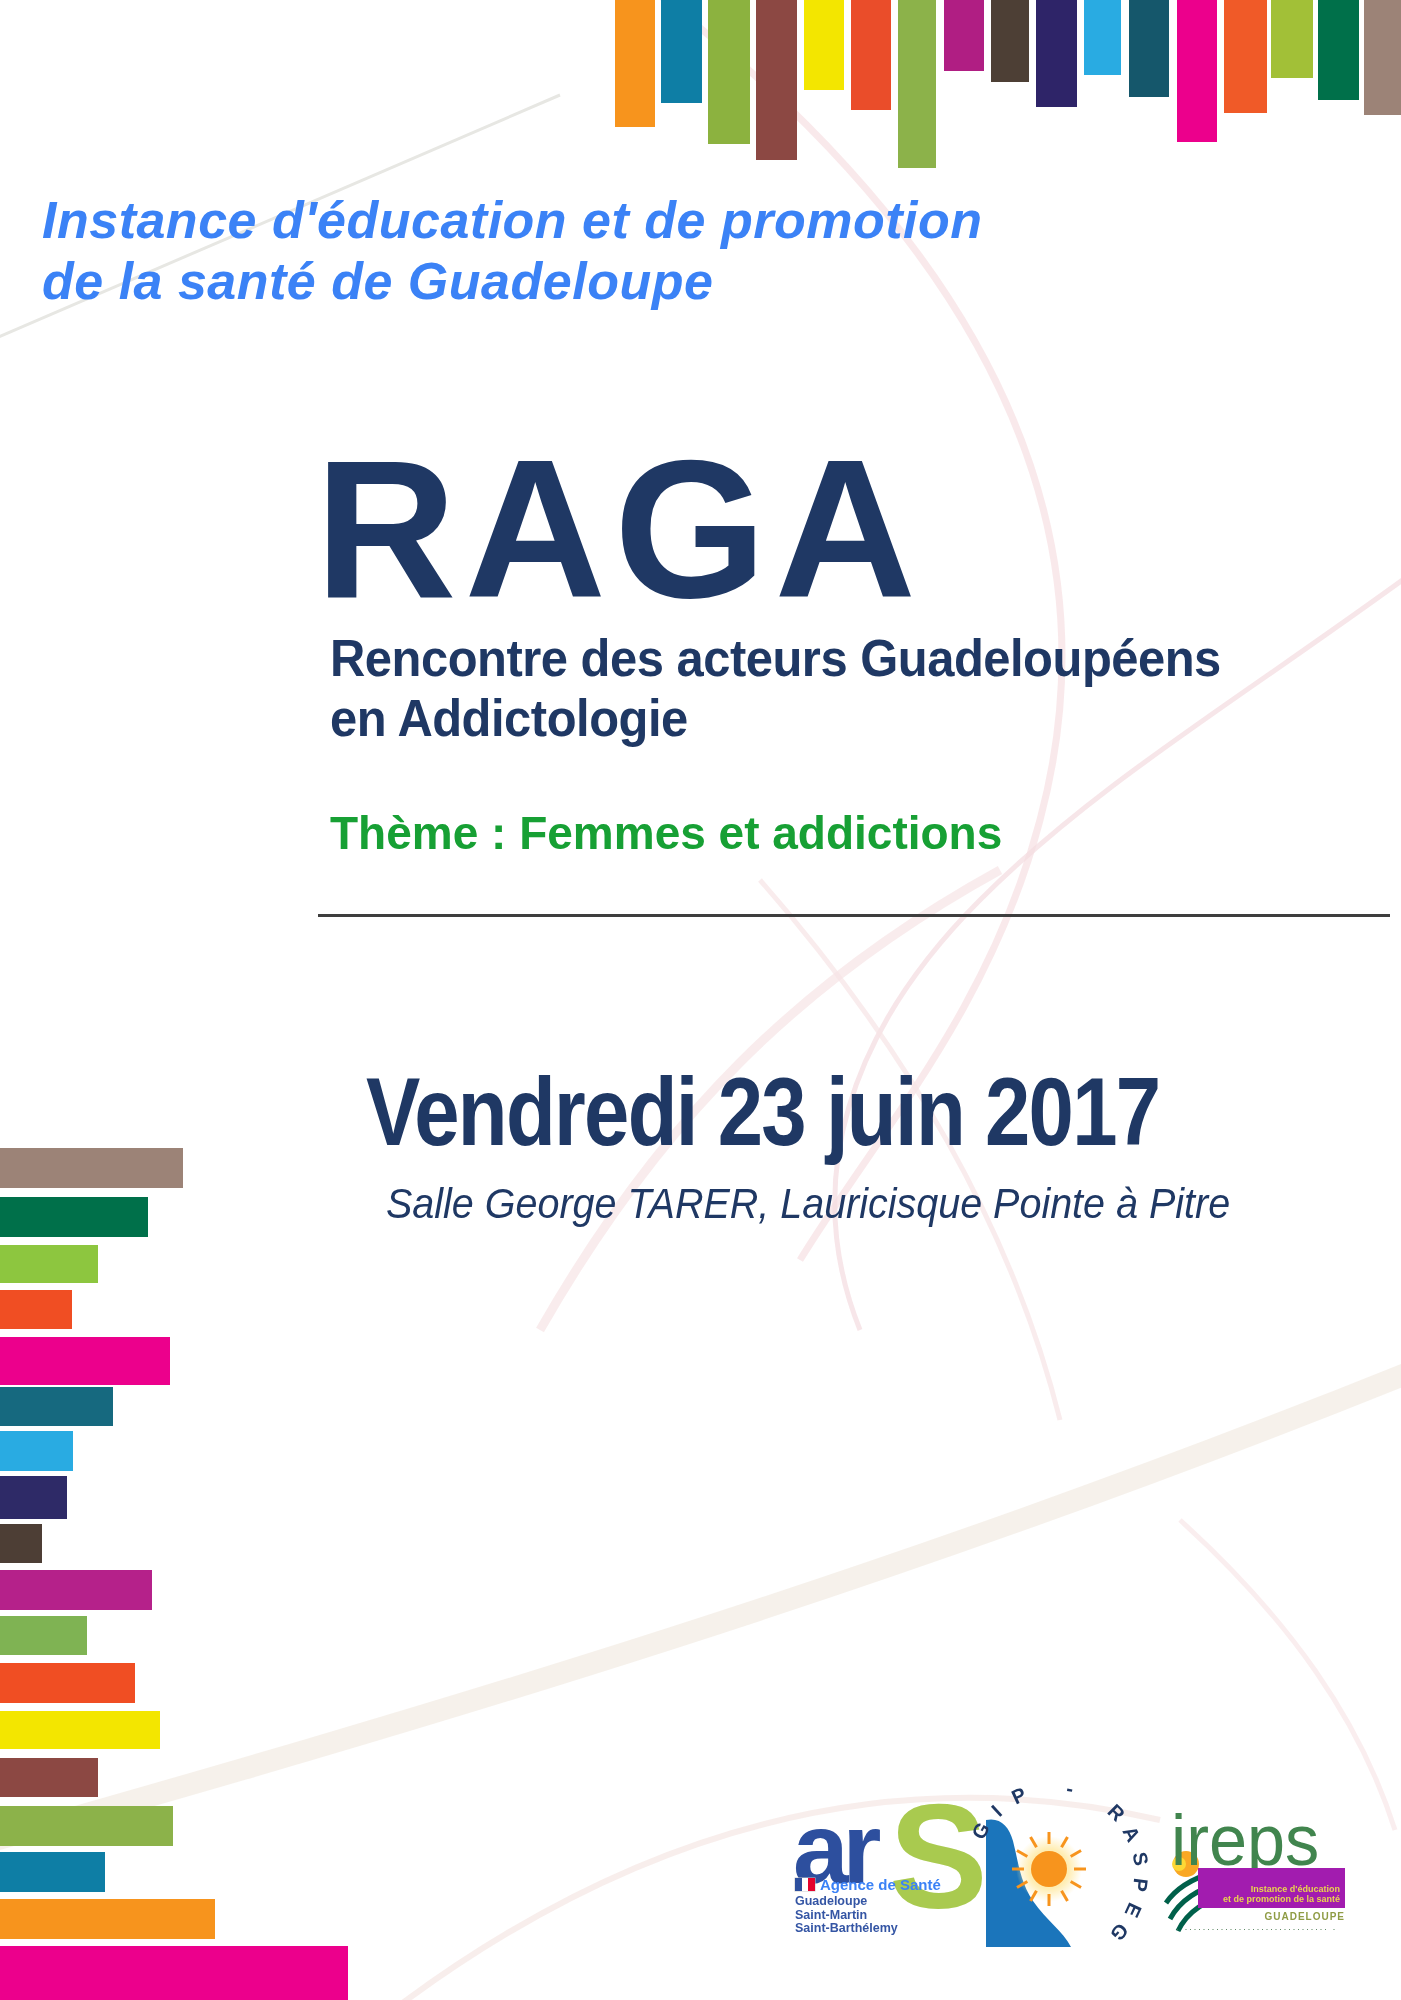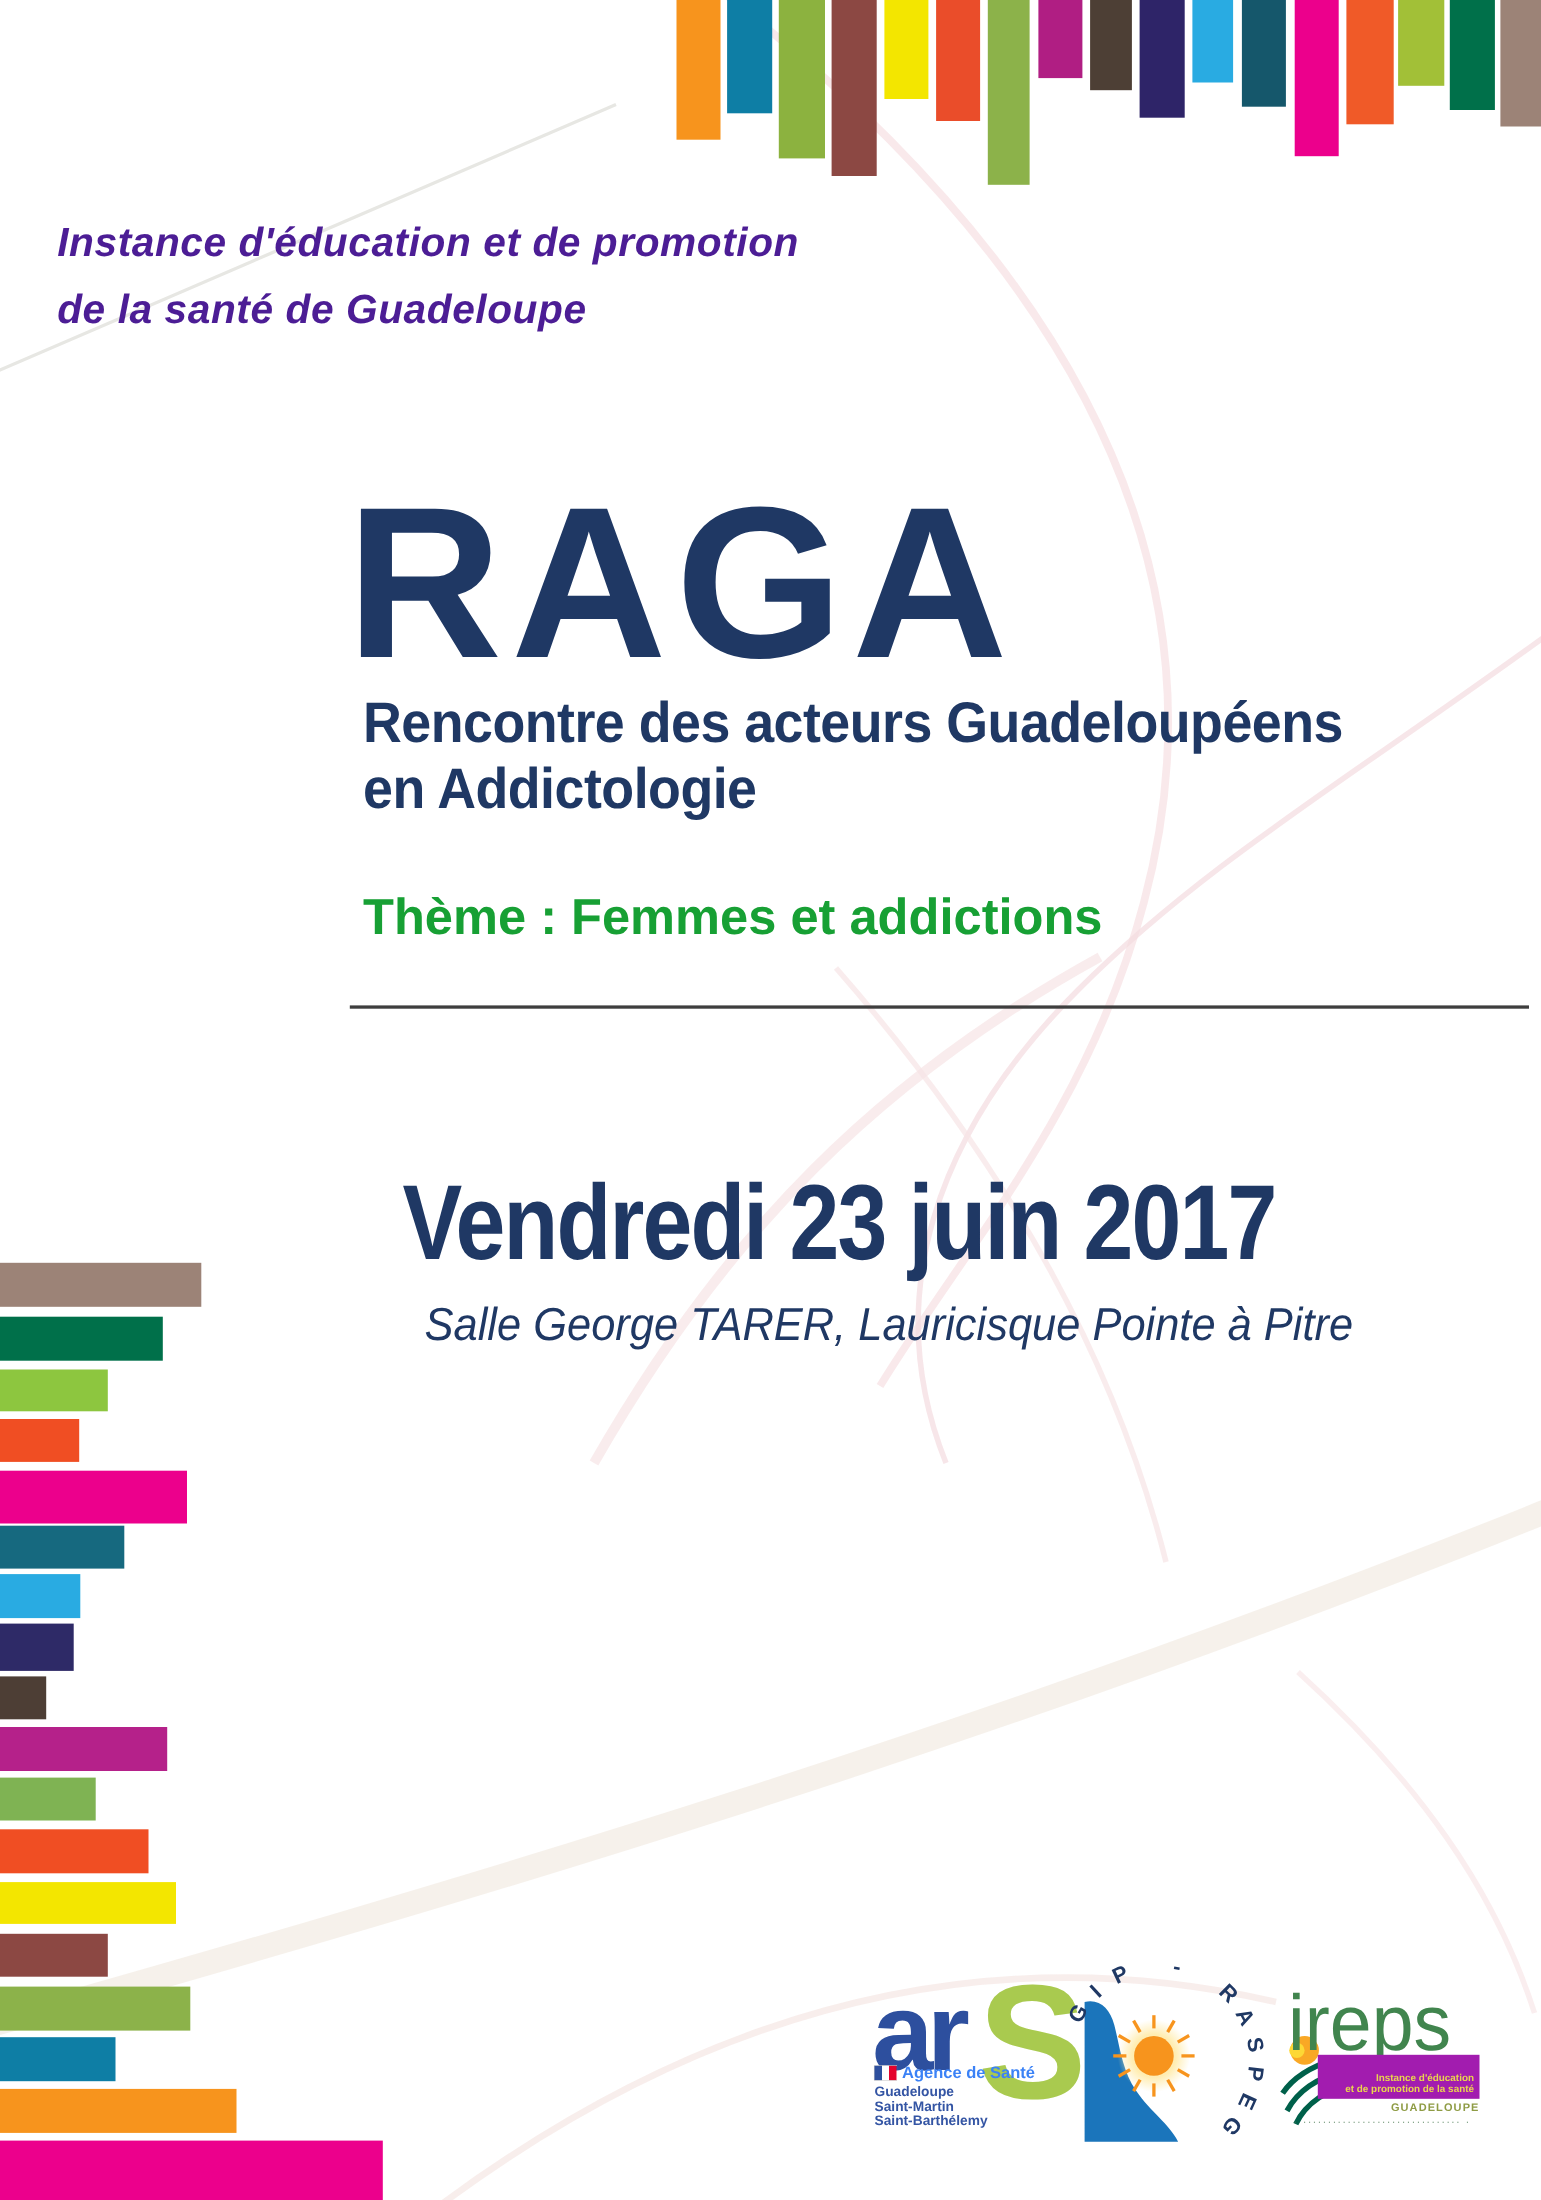--- a/index.html
+++ b/index.html
@@ -4,22 +4,22 @@
 <style>
   html,body{margin:0;padding:0;background:#d8d8d8;}
   .page{
     position:relative;width:1401px;height:2000px;margin:0 auto;
     background:#ffffff;overflow:hidden;
     font-family:"Liberation Sans",sans-serif;
   }
   .abs{position:absolute;}
   #decor-svg{position:absolute;left:0;top:0;width:1401px;height:2000px;pointer-events:none;}
 
-  .org{left:52px;top:190px;font-size:37px;font-weight:bold;font-style:italic;
-       color:#4c1d95;line-height:61px;letter-spacing:.5px;white-space:nowrap;}
+  .org{left:42px;top:190px;font-size:52px;font-weight:bold;font-style:italic;
+       color:#3b82f6;line-height:61px;letter-spacing:.5px;white-space:nowrap;}
 
   .raga{left:315px;top:432px;font-size:196px;font-weight:bold;color:#1f3864;
         letter-spacing:8px;line-height:1;white-space:nowrap;}
 
   .subtitle{left:330px;top:628px;font-size:52px;font-weight:bold;color:#1f3864;
             line-height:60px;letter-spacing:-.5px;white-space:nowrap;
             transform:scaleX(.94);transform-origin:left top;}
 
   .theme{left:330px;top:806px;font-size:46px;font-weight:bold;color:#17a034;
          white-space:nowrap;}

